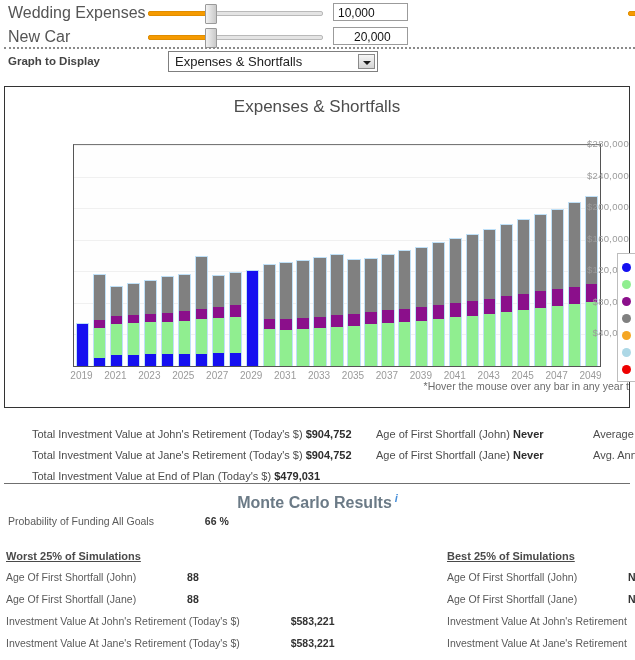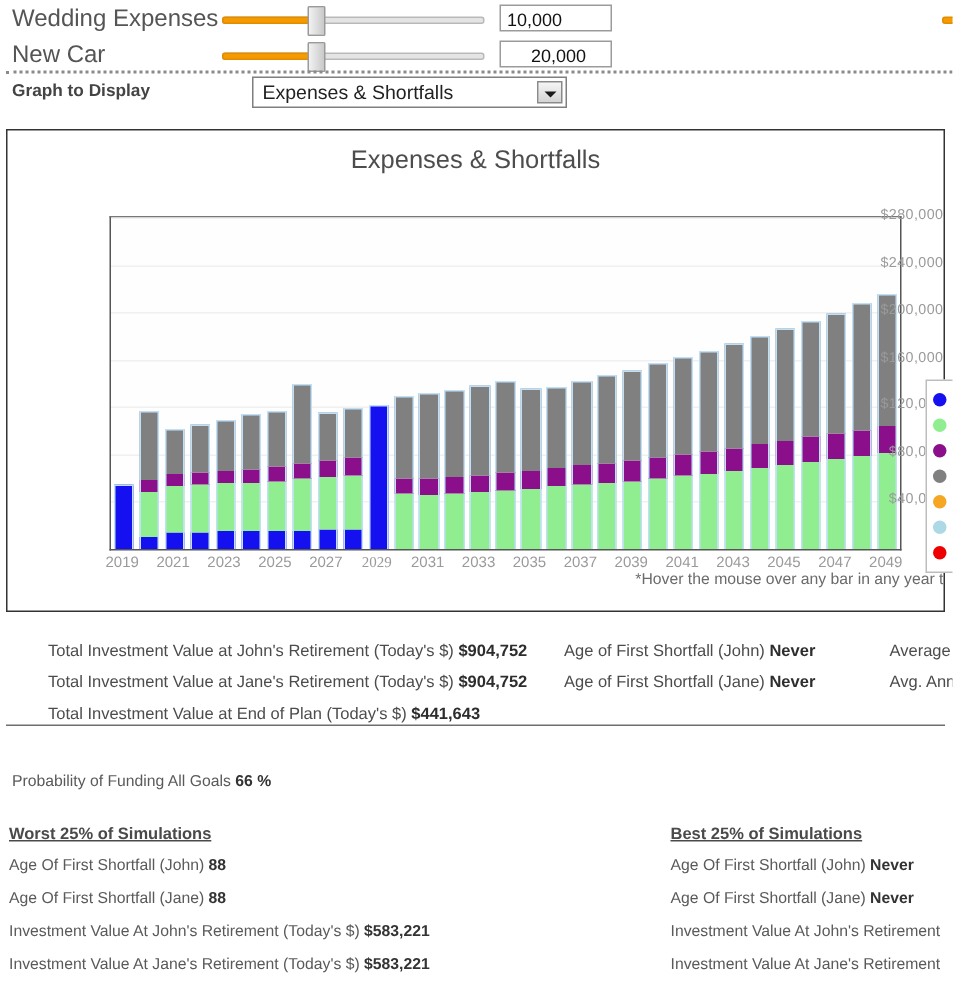--- a/index.html
+++ b/index.html
@@ -126,21 +126,21 @@
   
   #mc-title {
     position: absolute; left: 0; right: 0; top: 492px;
     text-align: center; font-size: 16px; font-weight: bold; color: #6b7a86;
   }
   #mc-info {
     font-size: 11px; font-style: italic; font-weight: bold;
     color: #4a90d9; vertical-align: super; margin-left: 3px;
   }
   .mc-txt { position: absolute; font-size: 10.5px; color: #5a5a5a; white-space: nowrap; }
-  .mc-txt b { color: #333; }
+  .mc-txt b { color: #333; margin-left: 48px; }
   .mc-head {
     position: absolute; font-size: 11px; font-weight: bold; color: #4a4a4a;
     text-decoration: underline; white-space: nowrap;
   }
 </style>
 </head>
 <body>
 
 <div id="root">
 
@@ -353,21 +353,21 @@
         <div class="ytick" style="top: 114.143px;">$200,000</div>
         <div class="ytick" style="top: 82.5714px;">$240,000</div>
         <div class="ytick" style="top: 51px;">$280,000</div>
       </div>
     <div id="xticks">
         <div class="xtick" style="left: 59.4839px;">2019</div>
         <div class="xtick" style="left: 93.4194px;">2021</div>
         <div class="xtick" style="left: 127.355px;">2023</div>
         <div class="xtick" style="left: 161.29px;">2025</div>
         <div class="xtick" style="left: 195.226px;">2027</div>
-        <div class="xtick" style="left: 229.161px; font-family: Liberation Serif, serif;">2029</div>
+        <div class="xtick" style="left: 229.161px;">2029</div>
         <div class="xtick" style="left: 263.097px;">2031</div>
         <div class="xtick" style="left: 297.032px;">2033</div>
         <div class="xtick" style="left: 330.968px;">2035</div>
         <div class="xtick" style="left: 364.903px;">2037</div>
         <div class="xtick" style="left: 398.839px;">2039</div>
         <div class="xtick" style="left: 432.774px;">2041</div>
         <div class="xtick" style="left: 466.71px;">2043</div>
         <div class="xtick" style="left: 500.645px;">2045</div>
         <div class="xtick" style="left: 534.581px;">2047</div>
         <div class="xtick" style="left: 568.516px;">2049</div>
@@ -380,28 +380,31 @@
         <div class="leg-item"><span class="leg-dot" style="background: rgb(245, 166, 35);"></span></div>
         <div class="leg-item"><span class="leg-dot" style="background: rgb(173, 216, 230);"></span></div>
         <div class="leg-item"><span class="leg-dot" style="background: rgb(238, 0, 0);"></span></div>
       </div>
     <div id="hover-note">*Hover the mouse over any bar in any year t</div>
   </div>
 
   <div id="summary">
       <div class="sum-row" style="left: 4px; top: 428px;"><span>Total Investment Value at John's Retirement (Today's $) </span><b>$904,752</b></div>
       <div class="sum-row" style="left: 4px; top: 449px;"><span>Total Investment Value at Jane's Retirement (Today's $) </span><b>$904,752</b></div>
-      <div class="sum-row" style="left: 4px; top: 470px;"><span>Total Investment Value at End of Plan (Today's $) </span><b>$441,643</b></div>
+      <div class="sum-row" style="left: 4px; top: 470px;"><span>Total Investment Value at End of Plan (Today's $) </span><b>$479,031</b></div>
       <div class="sum-row" style="left: 348px; top: 428px;"><span>Age of First Shortfall (John) </span><b>Never</b></div>
       <div class="sum-row" style="left: 348px; top: 449px;"><span>Age of First Shortfall (Jane) </span><b>Never</b></div>
       <div class="sum-row" style="left: 565px; top: 428px;"><span>Average Ten Y </span><b></b></div>
       <div class="sum-row" style="left: 565px; top: 449px;"><span>Avg. Annual Sp </span><b></b></div>
     </div>
   <div class="hr-line" style="left:4px;width:626px;top:483px;"></div>
 
+  <div id="mc-title">
+    <span>Monte Carlo Results</span><span id="mc-info">i</span>
+  </div>
   <div class="mc-txt" style="left:8px;top:515px;">
     <span>Probability of Funding All Goals</span>
     <b>66 %</b>
   </div>
   <div id="mc-cols">
       <div class="mc-head" style="left: 6px; top: 550px;">Worst 25% of Simulations</div>
       <div class="mc-txt" style="left: 6px; top: 571px;"><span>Age Of First Shortfall (John) </span><b>88</b></div>
       <div class="mc-txt" style="left: 6px; top: 593px;"><span>Age Of First Shortfall (Jane) </span><b>88</b></div>
       <div class="mc-txt" style="left: 6px; top: 615px;"><span>Investment Value At John's Retirement (Today's $) </span><b>$583,221</b></div>
       <div class="mc-txt" style="left: 6px; top: 637px;"><span>Investment Value At Jane's Retirement (Today's $) </span><b>$583,221</b></div>

